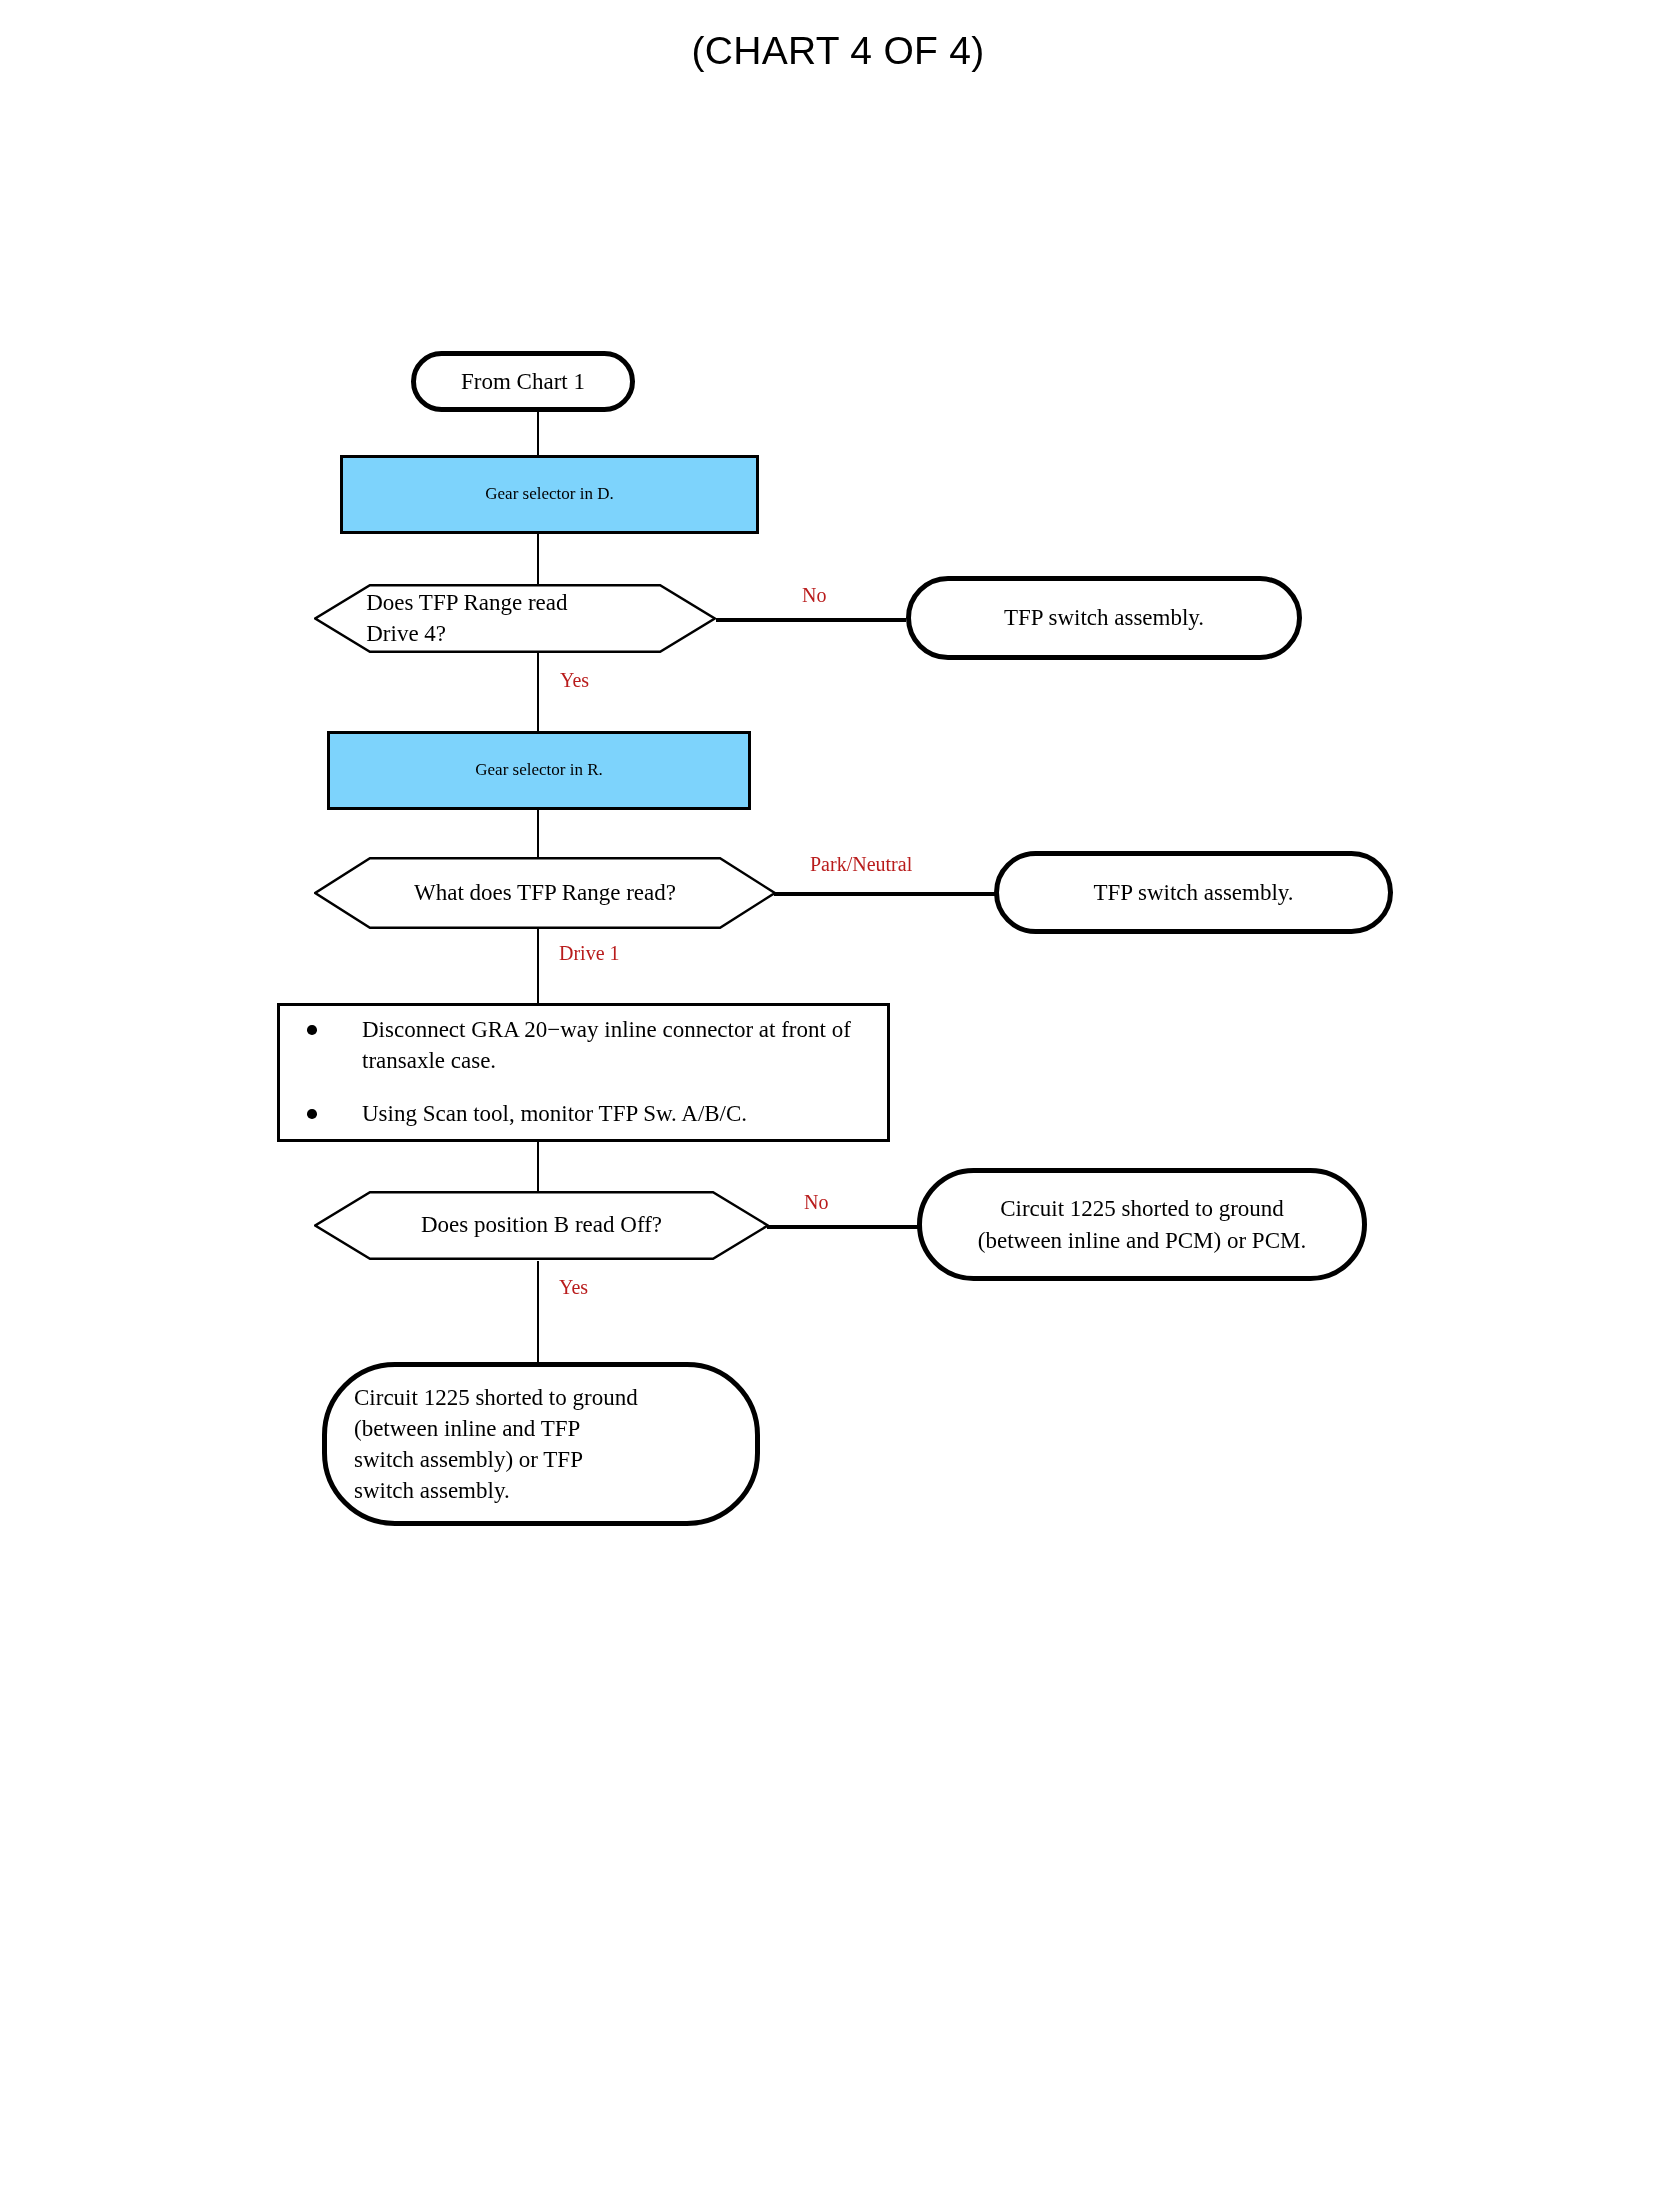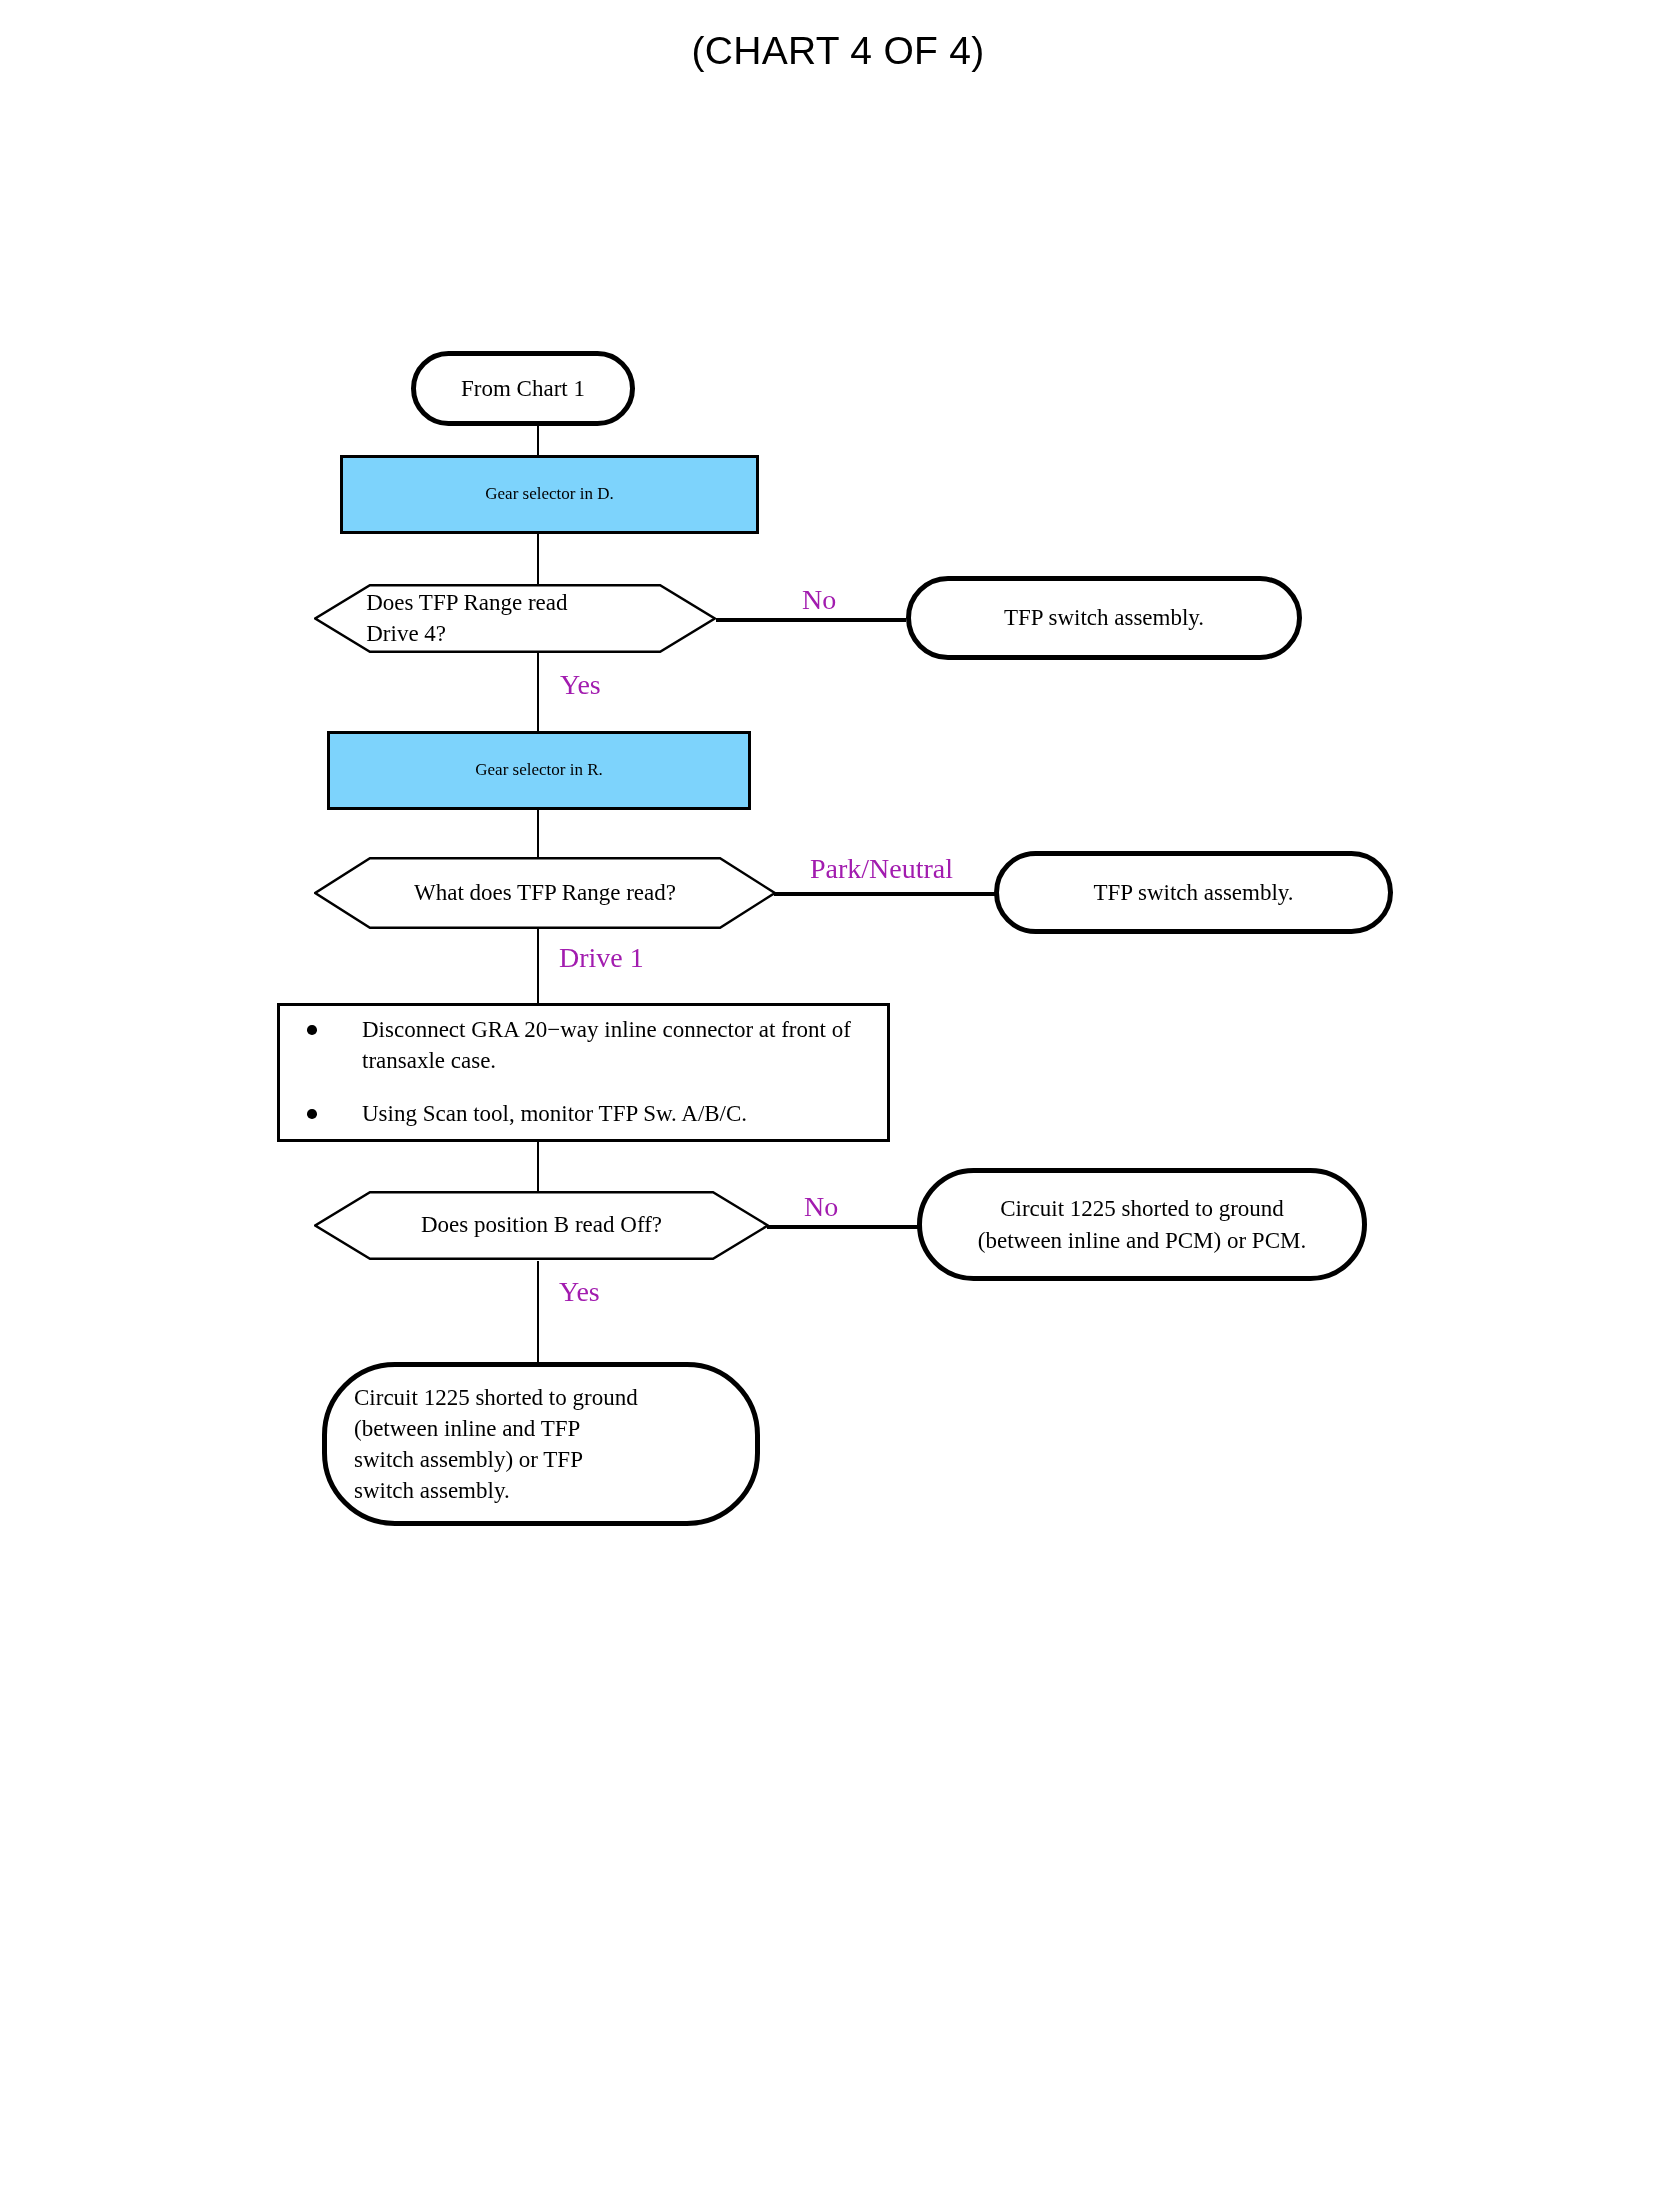--- a/index.html
+++ b/index.html
@@ -133,22 +133,22 @@
   .hline {
     position: absolute;
     height: 2.4px;
     background: #000000;
   }
   .hline.thick { height: 3.6px; }
 
   
   .edgelabel {
     position: absolute;
-    font-size: 28px;
-    color: #a21caf;
+    font-size: 20px;
+    color: #b91c1c;
     white-space: nowrap;
   }
 </style>
 </head>
 <body>
 
 <div id="page">
 
   <div id="chart-title">
     <span class="line">(CHART 4 OF 4)</span>
@@ -167,21 +167,21 @@
   <div class="hline thick" style="left:774px; top:892px; width:222px;"></div>
 
   <div class="vline" style="left:537px; top:929px; height:75px;"></div>
 
   <div class="vline" style="left:537px; top:1140px; height:52px;"></div>
 
   <div class="hline thick" style="left:767px; top:1225px; width:152px;"></div>
 
   <div class="vline" style="left:537px; top:1261px; height:102px;"></div>
 
-  <div class="node term center" style="left:411px; top:351px; width:224px; height:75px;">
+  <div class="node term center" style="left:411px; top:351px; width:224px; height:61px;">
     <span class="txt">From Chart 1</span>
   </div>
 
   <div class="node proc" style="left:340px; top:455px; width:419px; height:79px;">
     <span class="txt">Gear selector in D.</span>
   </div>
 
   <div class="node decision leftal" style="left:314px; top:584px; width:402px; height:69px;align-items:center;">
     <svg viewBox="0 0 662 114" preserveAspectRatio="none">
       <polygon points="92,2 570,2 660,57 570,112 92,112 2,57" fill="#ffffff" stroke="#000000" stroke-width="4"></polygon>

